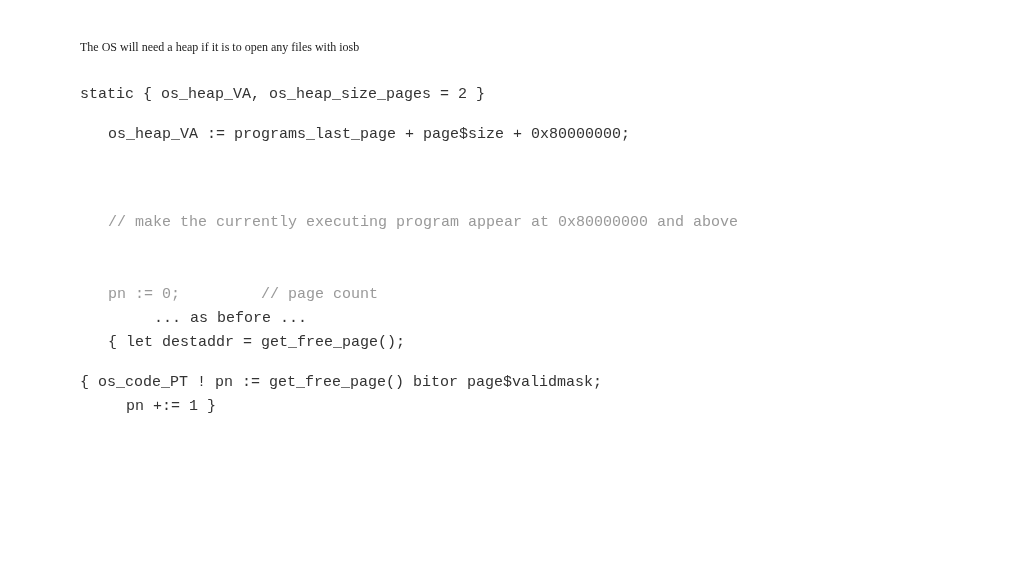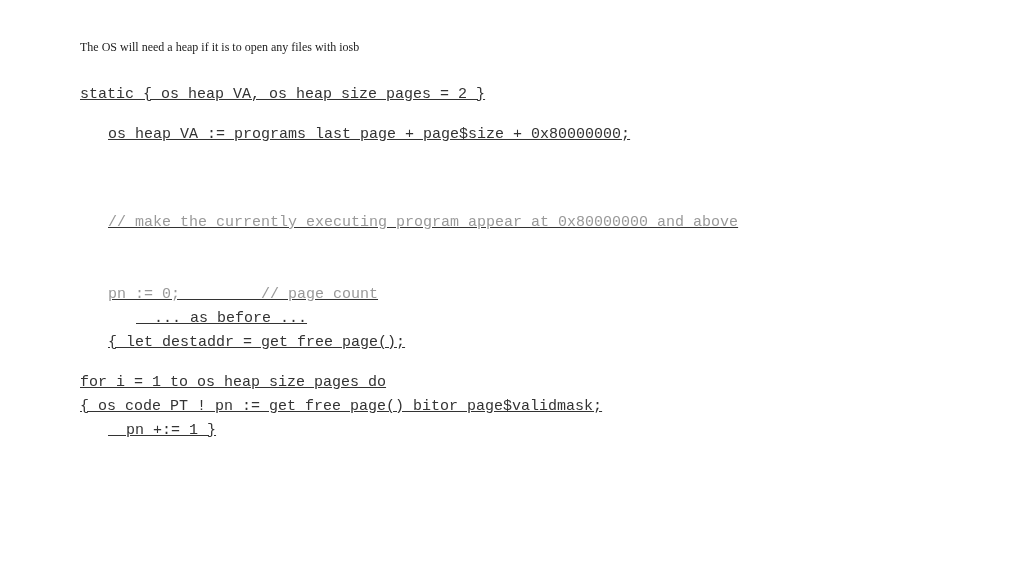--- a/index.html
+++ b/index.html
@@ -22,21 +22,20 @@
       color: #222222;
       margin-bottom: 28px;
       font-family: Georgia, 'Times New Roman', serif;
     }
 
     .code-block {
       font-family: 'Courier New', Courier, monospace;
       font-size: 15px;
       line-height: 1.6;
       color: #333333;
-      text-decoration: underline;
     }
 
     .code-line {
       white-space: pre;
       display: block;
     }
 
     .code-line.indent1 {
       padding-left: 28px;
     }
@@ -75,19 +74,18 @@
 
   <span class="code-line indent1 comment">pn := 0;         // page count</span>
 
 
   <span class="code-line indent2">  ... as before ...</span>
 
   <span class="code-line indent1">{ let destaddr = get_free_page();</span>
 
   <span class="spacer-lg"></span>
 
-  <span class="code-line">for i = 1 to os_heap_size_pages do</span>
 
   <span class="code-line">{ os_code_PT ! pn := get_free_page() bitor page$validmask;</span>
 
   <span class="code-line indent1">  pn +:= 1 }</span>
 
 </div>
 
 </body></html>

